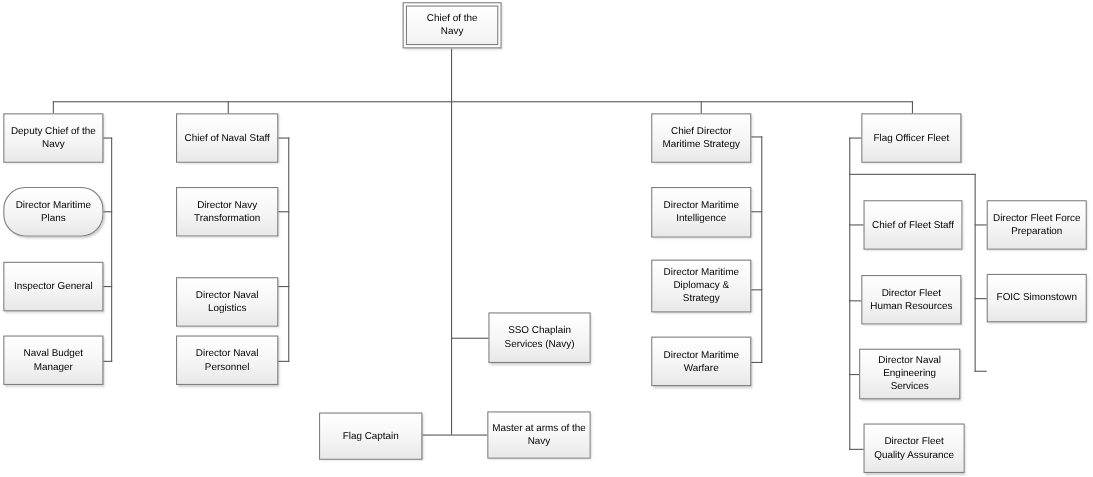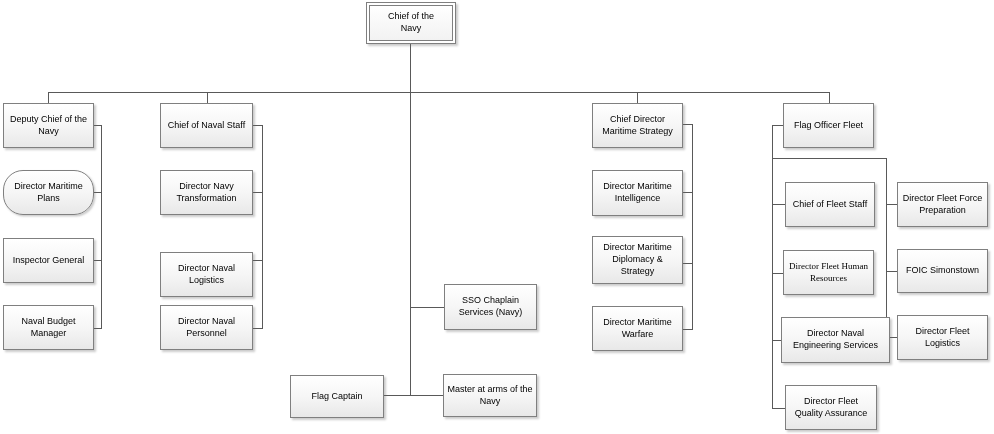--- a/index.html
+++ b/index.html
@@ -132,33 +132,30 @@
   <div class="node" style="left:592px;top:306px;width:91px;height:45px;">
     <span>Director Maritime Warfare</span>
   </div>
 
   <div class="node" style="left:783px;top:103px;width:91px;height:45px;">
     <span>Flag Officer Fleet</span>
   </div>
   <div class="node" style="left:785px;top:182px;width:90px;height:45px;">
     <span>Chief of Fleet Staff</span>
   </div>
-  <div class="node" style="left:783px;top:250px;width:91px;height:45px;font-family:Liberation Serif, serif;">
+  <div class="node" style="left:783px;top:250px;width:91px;height:45px;">
     <span>Director Fleet Human Resources</span>
   </div>
-  <div class="node" style="left:781px;top:317px;width:109px;height:46px;">
+  <div class="node" style="left:781px;top:317px;width:92px;height:46px;">
     <span>Director Naval Engineering Services</span>
   </div>
   <div class="node" style="left:785px;top:385px;width:92px;height:45px;">
     <span>Director Fleet Quality Assurance</span>
   </div>
 
   <div class="node" style="left:897px;top:249px;width:91px;height:44px;">
     <span>FOIC Simonstown</span>
   </div>
   <div class="node" style="left:897px;top:182px;width:91px;height:45px;">
     <span>Director Fleet Force Preparation</span>
   </div>
-  <div class="node" style="left:897px;top:315px;width:91px;height:45px;">
-    <span>Director Fleet Logistics</span>
-  </div>
 
 </div>
 
 </body></html>

